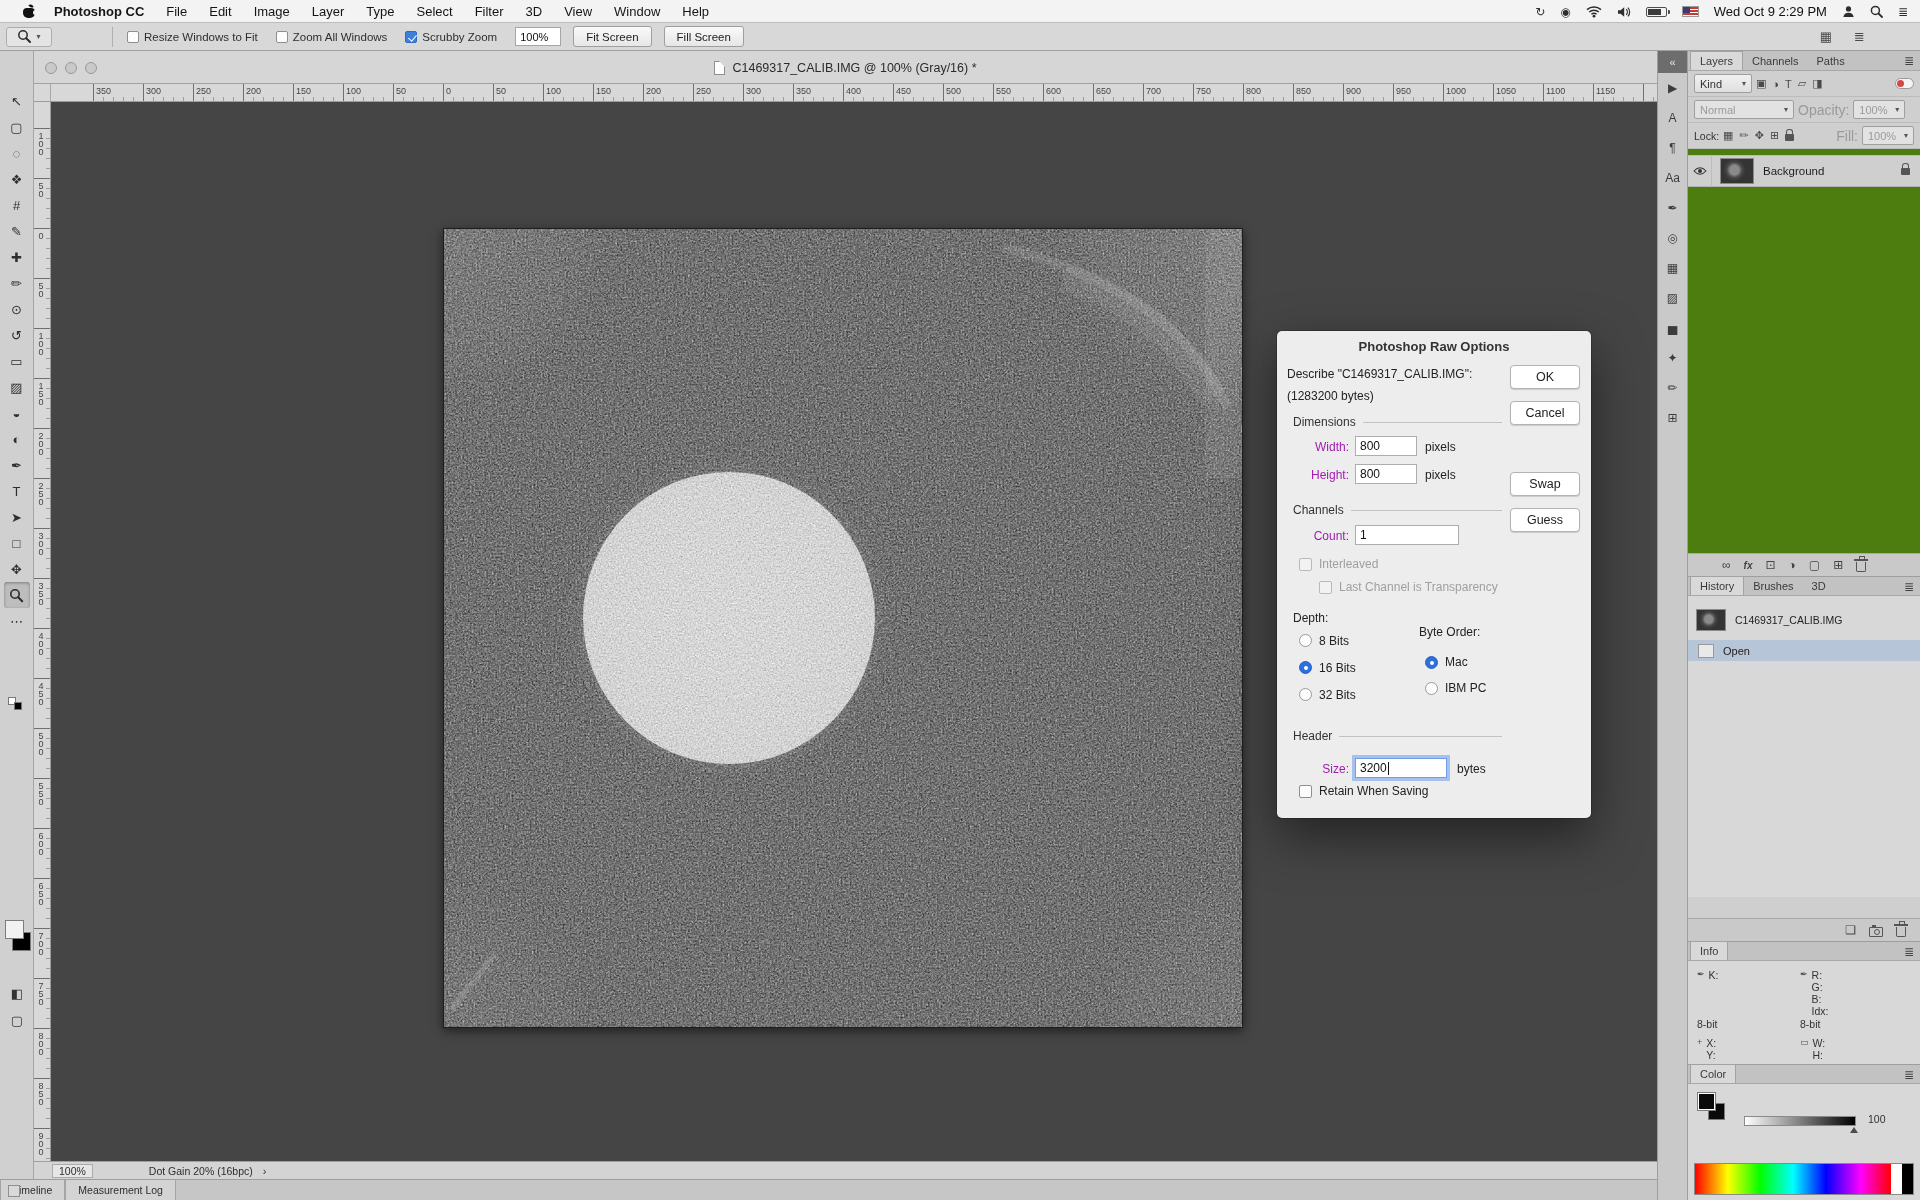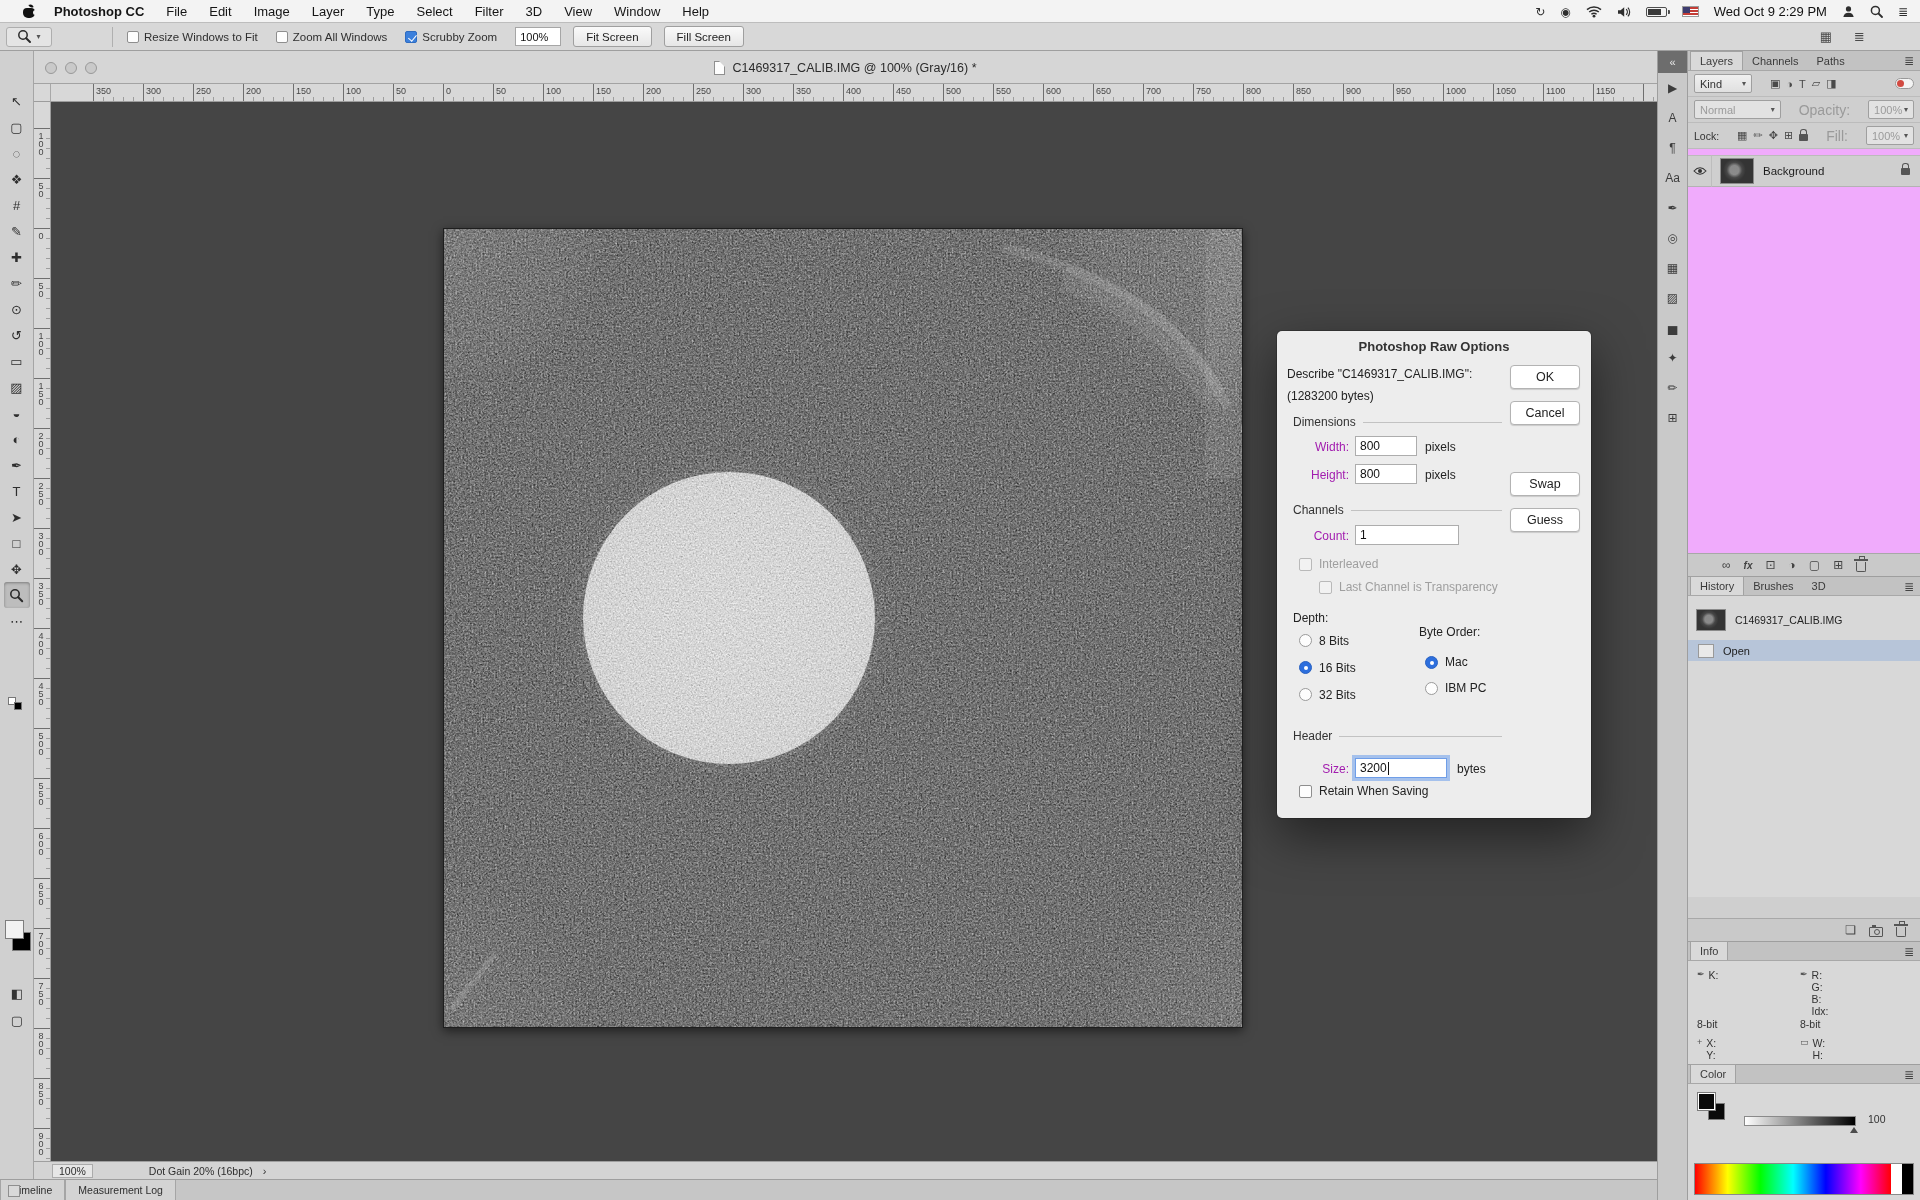--- a/index.html
+++ b/index.html
@@ -88,35 +88,35 @@
 #strip-expander{width:100%;height:22px;background:#6d6d6d;color:#e8e8e8;display:flex;align-items:center;justify-content:center;font-size:11px}
 .strip-icon{width:100%;height:30px;display:flex;align-items:center;justify-content:center;font-size:12px;color:#3c3c3c}
 
 
 #right-panels{position:absolute;left:1688px;top:51px;width:232px;height:1149px;background:#cfcfcf;z-index:15}
 .ptabbar{position:absolute;left:0;width:232px;height:20px;background:#c2c2c2;border-bottom:1px solid #a8a8a8;display:flex;align-items:flex-end;padding-left:2px}
 .ptab{height:19px;display:flex;align-items:center;padding:0 9px;font-size:11px;color:#3a3a3a}
 .ptab.active{background:#d9d9d9;border:1px solid #a2a2a2;border-bottom:none}
 .pmenu{position:absolute;right:6px;top:3px;font-size:12px;color:#444}
 #layers-tabbar{top:0}
-.ctl-row{position:absolute;left:0;width:232px;height:26px;background:#cfcfcf;border-bottom:1px solid #bcbcbc;display:flex;align-items:center;padding:0 6px;gap:18px}
+.ctl-row{position:absolute;left:0;width:232px;height:26px;background:#cfcfcf;border-bottom:1px solid #bcbcbc;display:flex;align-items:center;padding:0 6px;gap:4px}
 #kind-row{top:20px}
 #blend-row{top:46px}
 #lock-row{top:72px}
 .ps-select{height:19px;border:1px solid #9f9f9f;background:linear-gradient(#f0f0f0,#e0e0e0);display:flex;align-items:center;justify-content:space-between;font-size:11px;color:#333;padding:0 5px;border-radius:2px}
 .ps-select.disabled{color:#9b9b9b;background:#e2e2e2}
 #kind-select{width:58px}
 #blend-select{width:100px}
 #opacity-select,#fill-select{width:52px}
 .dimlab{font-size:14px;color:#9a9a9a}
 .stronglab{font-size:10.5px;color:#333}
 .iconrow{display:flex;align-items:center;gap:6px;font-size:11px;color:#4a4a4a}
 .ftoggle{margin-left:auto;width:19px;height:11px;border:1px solid #999;border-radius:6px;background:#f4f4f4;position:relative}
 .ftoggle::before{content:"";position:absolute;left:1px;top:1px;width:7px;height:7px;border-radius:50%;background:#d24b42}
-#layers-body{position:absolute;left:0;top:98px;width:232px;height:404px;background:#f0abfc}
+#layers-body{position:absolute;left:0;top:98px;width:232px;height:404px;background:#4d7c0f}
 #layer-row{position:absolute;left:0;top:6px;width:232px;height:32px;background:#cfcfcf;border-top:1px solid #bbb;border-bottom:1px solid #b3b3b3;display:flex;align-items:center}
 #eye-box{width:24px;height:32px;border-right:1px solid #bdbdbd;display:flex;align-items:center;justify-content:center}
 .thumb{width:34px;height:26px;background:radial-gradient(circle at 42% 46%,rgba(210,210,210,.55) 0 20%,rgba(130,130,130,.25) 34%,transparent 50%),#343434;border:1px solid #8a8a8a}
 #layer-row .thumb{margin-left:8px}
 #layer-name{margin-left:9px;font-size:11.5px;color:#1d1d1d;flex:1}
 .lockicon{position:relative;width:9px;height:7px;background:#555;border-radius:1px;flex:0 0 auto}
 .lockicon::before{content:"";position:absolute;left:1px;top:-5px;width:5px;height:5px;border:1.5px solid #555;border-bottom:none;border-radius:3px 3px 0 0}
 #layer-row .lockicon{margin-right:10px}
 .panel-iconsrow{position:absolute;left:0;width:232px;height:23px;background:#c9c9c9;border-top:1px solid #a8a8a8;display:flex;align-items:center;gap:13px;font-size:12px;color:#444}
 #layers-bottom{top:502px;padding-left:34px}

